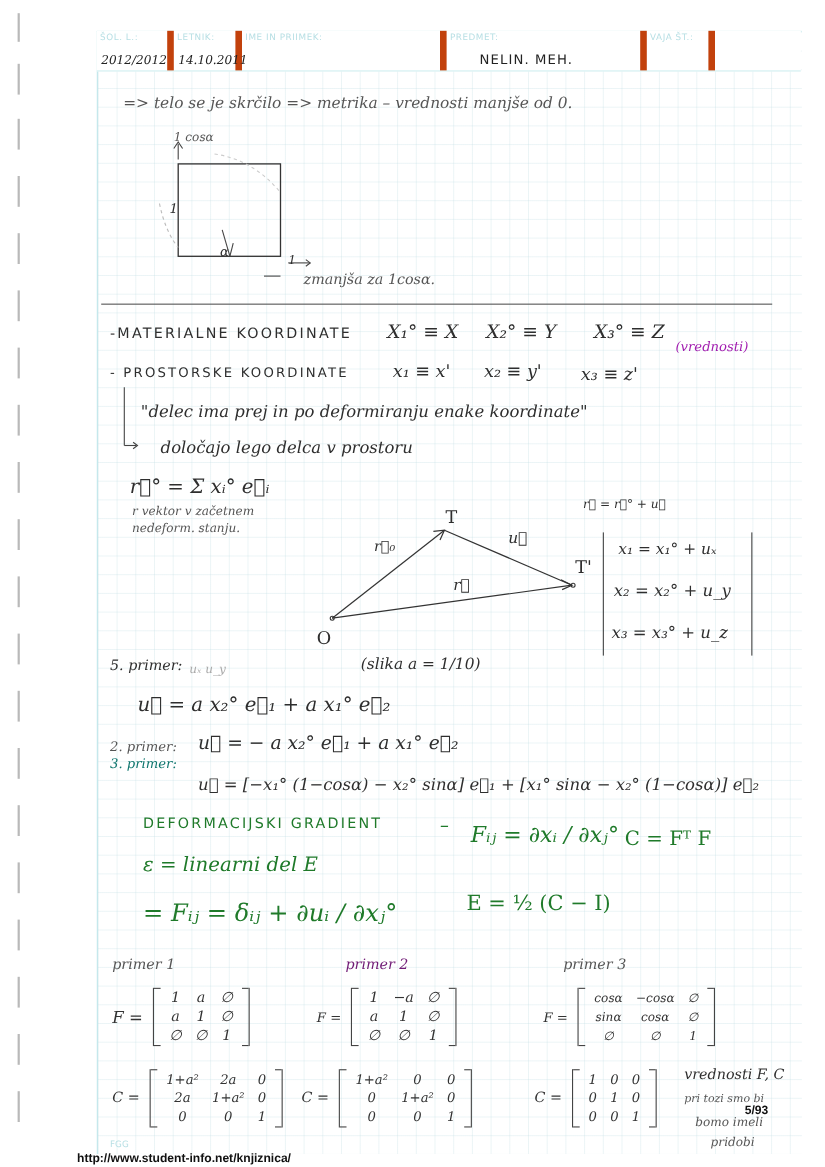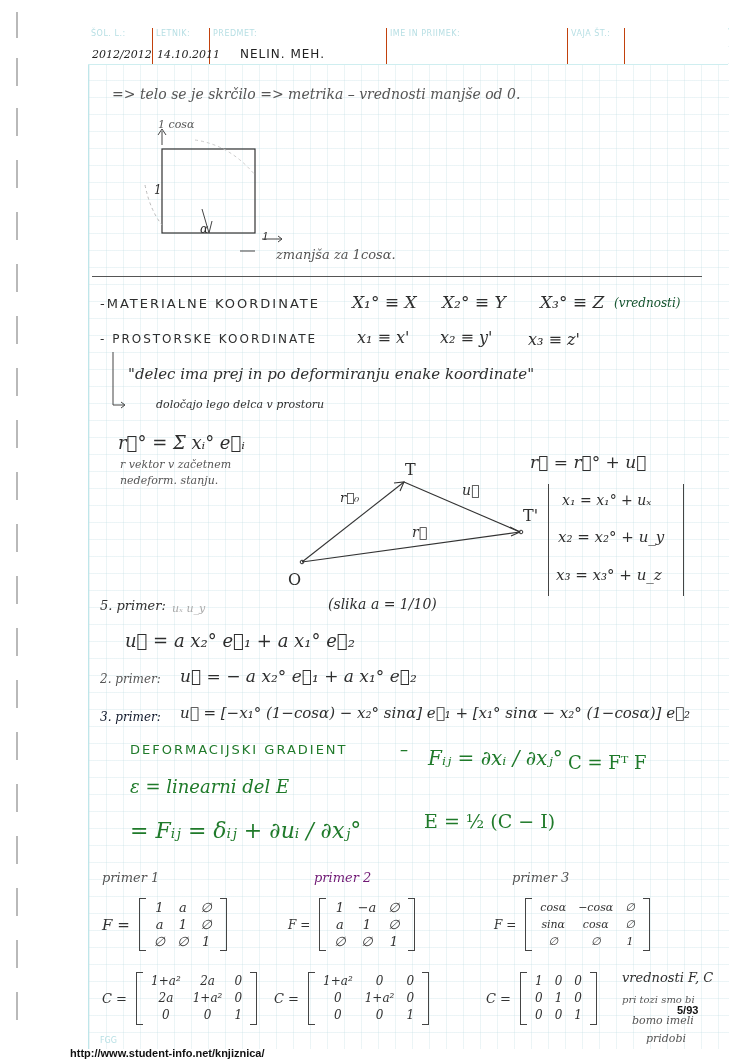--- a/index.html
+++ b/index.html
@@ -15,21 +15,21 @@
     border-left:1px solid #bfe6ea; border-top:1px solid #cfeef0;
     background-image:
       linear-gradient(to right, rgba(200,225,230,0.35) 1px, transparent 1px),
       linear-gradient(to bottom, rgba(200,225,230,0.35) 1px, transparent 1px);
     background-size:17px 17px;
   }
   .hdr {
     position:absolute; left:88px; top:28px; width:640px; height:36px;
     display:flex; border-bottom:1px solid #cfeef0; background:#fff;
   }
-  .hdr .cell { border-right:1px solid #c2410c; position:relative; }
+  .hdr .cell { border-right:6px solid #c2410c; position:relative; }
   .hdr .lbl { position:absolute; left:3px; top:1px; font-size:8px; color:#b7dfe4; letter-spacing:0.5px; }
   .hdr .val { position:absolute; left:4px; bottom:3px; font-size:12px; color:#222; font-family:"DejaVu Serif", serif; font-style:italic; }
   .hw { position:absolute; font-family:"DejaVu Serif", serif; font-style:italic; color:#2e2e2e; white-space:nowrap; }
   .green { color:#1f7a2a; }
   .caps { font-style:normal; font-family:"DejaVu Sans", sans-serif; letter-spacing:2px; font-size:13px; }
   .rule { position:absolute; left:92px; width:610px; height:1px; background:#555; }
   .matrix { position:absolute; font-family:"DejaVu Serif", serif; font-style:italic; color:#333; }
   .matrix .lead { display:inline-block; vertical-align:middle; margin-right:4px; font-size:15px; }
   .matrix .br {
     display:inline-block; vertical-align:middle; border-left:1.5px solid #444; border-right:1.5px solid #444;
@@ -73,27 +73,27 @@
 
 <div class="hdr">
   <div class="cell" style="width:64px">
     <span class="lbl">ŠOL. L.:</span>
     <span class="val" style="font-size:11px">2012/2012</span>
   </div>
   <div class="cell" style="width:56px">
     <span class="lbl">LETNIK:</span>
     <span class="val" style="font-size:11px">14.10.2011</span>
   </div>
+  <div class="cell" style="width:180px">
+    <span class="lbl">IME IN PRIIMEK:</span>
+    <span class="val"></span>
+  </div>
   <div class="cell" style="width:176px">
     <span class="lbl">PREDMET:</span>
     <span class="val" style="left:30px;font-style:normal;font-family:'DejaVu Sans',sans-serif;letter-spacing:1px">NELIN. MEH.</span>
-  </div>
-  <div class="cell" style="width:180px">
-    <span class="lbl">IME IN PRIIMEK:</span>
-    <span class="val"></span>
   </div>
   <div class="cell" style="width:56px">
     <span class="lbl">VAJA ŠT.:</span>
     <span class="val"></span>
   </div>
 </div>
 
 <div class="hw" style="left:112px;top:86px;font-size:14px;color:#555">=&gt; telo se je skrčilo =&gt; metrika – vrednosti manjše od 0.</div>
 
 <svg style="left:140px;top:115px" width="320" height="150">
@@ -113,34 +113,34 @@
 <div class="hw" style="left:200px;top:222px;font-size:12px">α</div>
 <div class="hw" style="left:262px;top:230px;font-size:11px">1</div>
 <div class="hw" style="left:276px;top:247px;font-size:13px;color:#555">zmanjša za 1cosα.</div>
 
 <div class="rule" style="top:276px"></div>
 
 <div class="hw caps" style="left:100px;top:296px">-MATERIALNE KOORDINATE</div>
 <div class="hw" style="left:352px;top:292px;font-size:17px">X₁° ≡ X</div>
 <div class="hw" style="left:442px;top:292px;font-size:17px">X₂° ≡ Y</div>
 <div class="hw" style="left:540px;top:292px;font-size:17px">X₃° ≡ Z</div>
-<div class="hw" style="left:614px;top:296px;font-size:12px;color:#14532d">(vrednosti)</div>
+<div class="hw" style="left:614px;top:308px;font-size:12px;color:#a21caf">(vrednosti)</div>
 
 <div class="hw caps" style="left:100px;top:332px;font-size:12px">- PROSTORSKE KOORDINATE</div>
 <div class="hw" style="left:357px;top:328px;font-size:16px">x₁ ≡ x'</div>
 <div class="hw" style="left:440px;top:328px;font-size:16px">x₂ ≡ y'</div>
 <div class="hw" style="left:528px;top:330px;font-size:16px">x₃ ≡ z'</div>
 
 <svg style="left:110px;top:350px" width="20" height="60">
   <line x1="3" y1="2" x2="3" y2="55" stroke="#444" stroke-width="1"></line>
   <line x1="3" y1="55" x2="14" y2="55" stroke="#444" stroke-width="1"></line>
   <polyline points="11,52 15,55 11,58" fill="none" stroke="#444" stroke-width="1"></polyline>
 </svg>
 <div class="hw" style="left:128px;top:365px;font-size:15px">"delec ima prej in po deformiranju enake koordinate"</div>
-<div class="hw" style="left:156px;top:398px;font-size:11px">določajo lego delca v prostoru</div>
+<div class="hw" style="left:146px;top:398px;font-size:15px">določajo lego delca v prostoru</div>
 
 <div class="hw" style="left:118px;top:432px;font-size:18px">r⃗° = Σ xᵢ° e⃗ᵢ</div>
 <div class="hw" style="left:120px;top:458px;font-size:11px;color:#555">r vektor v začetnem</div>
 <div class="hw" style="left:120px;top:474px;font-size:11px;color:#555">nedeform. stanju.</div>
 
 <svg style="left:290px;top:470px" width="250" height="110">
   <line x1="12" y1="92" x2="114" y2="12" stroke="#333" stroke-width="1.1"></line>
   <polyline points="104,13 114,12 110,21" fill="none" stroke="#333" stroke-width="1.1"></polyline>
   <line x1="114" y1="12" x2="230" y2="62" stroke="#333" stroke-width="1.1"></line>
   <polyline points="220,57 230,62 221,66" fill="none" stroke="#333" stroke-width="1.1"></polyline>
@@ -148,36 +148,36 @@
   <circle cx="12" cy="92" r="1.8" fill="none" stroke="#333"></circle>
   <circle cx="231" cy="62" r="1.8" fill="none" stroke="#333"></circle>
 </svg>
 <div class="hw" style="left:288px;top:570px;font-size:16px;font-style:normal">O</div>
 <div class="hw" style="left:405px;top:460px;font-size:16px;font-style:normal">T</div>
 <div class="hw" style="left:523px;top:506px;font-size:16px;font-style:normal">T'</div>
 <div class="hw" style="left:340px;top:490px;font-size:13px">r⃗₀</div>
 <div class="hw" style="left:462px;top:482px;font-size:14px">u⃗</div>
 <div class="hw" style="left:412px;top:524px;font-size:14px">r⃗</div>
 
-<div class="hw" style="left:530px;top:452px;font-size:17px">r⃗ = r⃗° + u⃗</div>
+<div class="hw" style="left:530px;top:452px;font-size:11px">r⃗ = r⃗° + u⃗</div>
 
 <div style="position:absolute;left:548px;top:484px;width:134px;height:112px;border-left:1.5px solid #444;border-right:1.5px solid #444"></div>
 <div class="hw" style="left:562px;top:492px;font-size:14px">x₁ = x₁° + uₓ</div>
 <div class="hw" style="left:558px;top:528px;font-size:15px">x₂ = x₂° + u_y</div>
 <div class="hw" style="left:556px;top:566px;font-size:15px">x₃ = x₃° + u_z</div>
 
 <div class="hw" style="left:100px;top:598px;font-size:13px">5. primer:</div>
 <div class="hw" style="left:172px;top:602px;font-size:11px;color:#aaa">uₓ        u_y</div>
 <div class="hw" style="left:328px;top:596px;font-size:14px">(slika a = 1/10)</div>
 <div class="hw" style="left:125px;top:630px;font-size:18px">u⃗ = a x₂° e⃗₁ + a x₁° e⃗₂</div>
 
 <div class="hw" style="left:100px;top:672px;font-size:12px;color:#555">2. primer:</div>
 <div class="hw" style="left:180px;top:666px;font-size:17px">u⃗ = − a x₂° e⃗₁ + a x₁° e⃗₂</div>
 
-<div class="hw" style="left:100px;top:710px;font-size:12px;color:#0f172a">3. primer:</div>
+<div class="hw" style="left:100px;top:687px;font-size:12px;color:#0f766e">3. primer:</div>
 <div class="hw" style="left:180px;top:704px;font-size:15px">u⃗ = [−x₁° (1−cosα) − x₂° sinα] e⃗₁ + [x₁° sinα − x₂° (1−cosα)] e⃗₂</div>
 
 <div class="hw caps green" style="left:130px;top:742px;font-size:13px">DEFORMACIJSKI GRADIENT</div>
 <div class="hw green" style="left:400px;top:740px;font-size:16px">–</div>
 <div class="hw green" style="left:428px;top:746px;font-size:20px">Fᵢⱼ = ∂xᵢ / ∂xⱼ°</div>
 <div class="hw green" style="left:568px;top:752px;font-size:18px;font-style:normal">C = Fᵀ F</div>
 <div class="hw green" style="left:130px;top:776px;font-size:18px">ε = linearni del E</div>
 <div class="hw green" style="left:424px;top:810px;font-size:19px;font-style:normal">E = ½ (C − I)</div>
 <div class="hw green" style="left:130px;top:818px;font-size:22px">= Fᵢⱼ = δᵢⱼ + ∂uᵢ / ∂xⱼ°</div>
 

